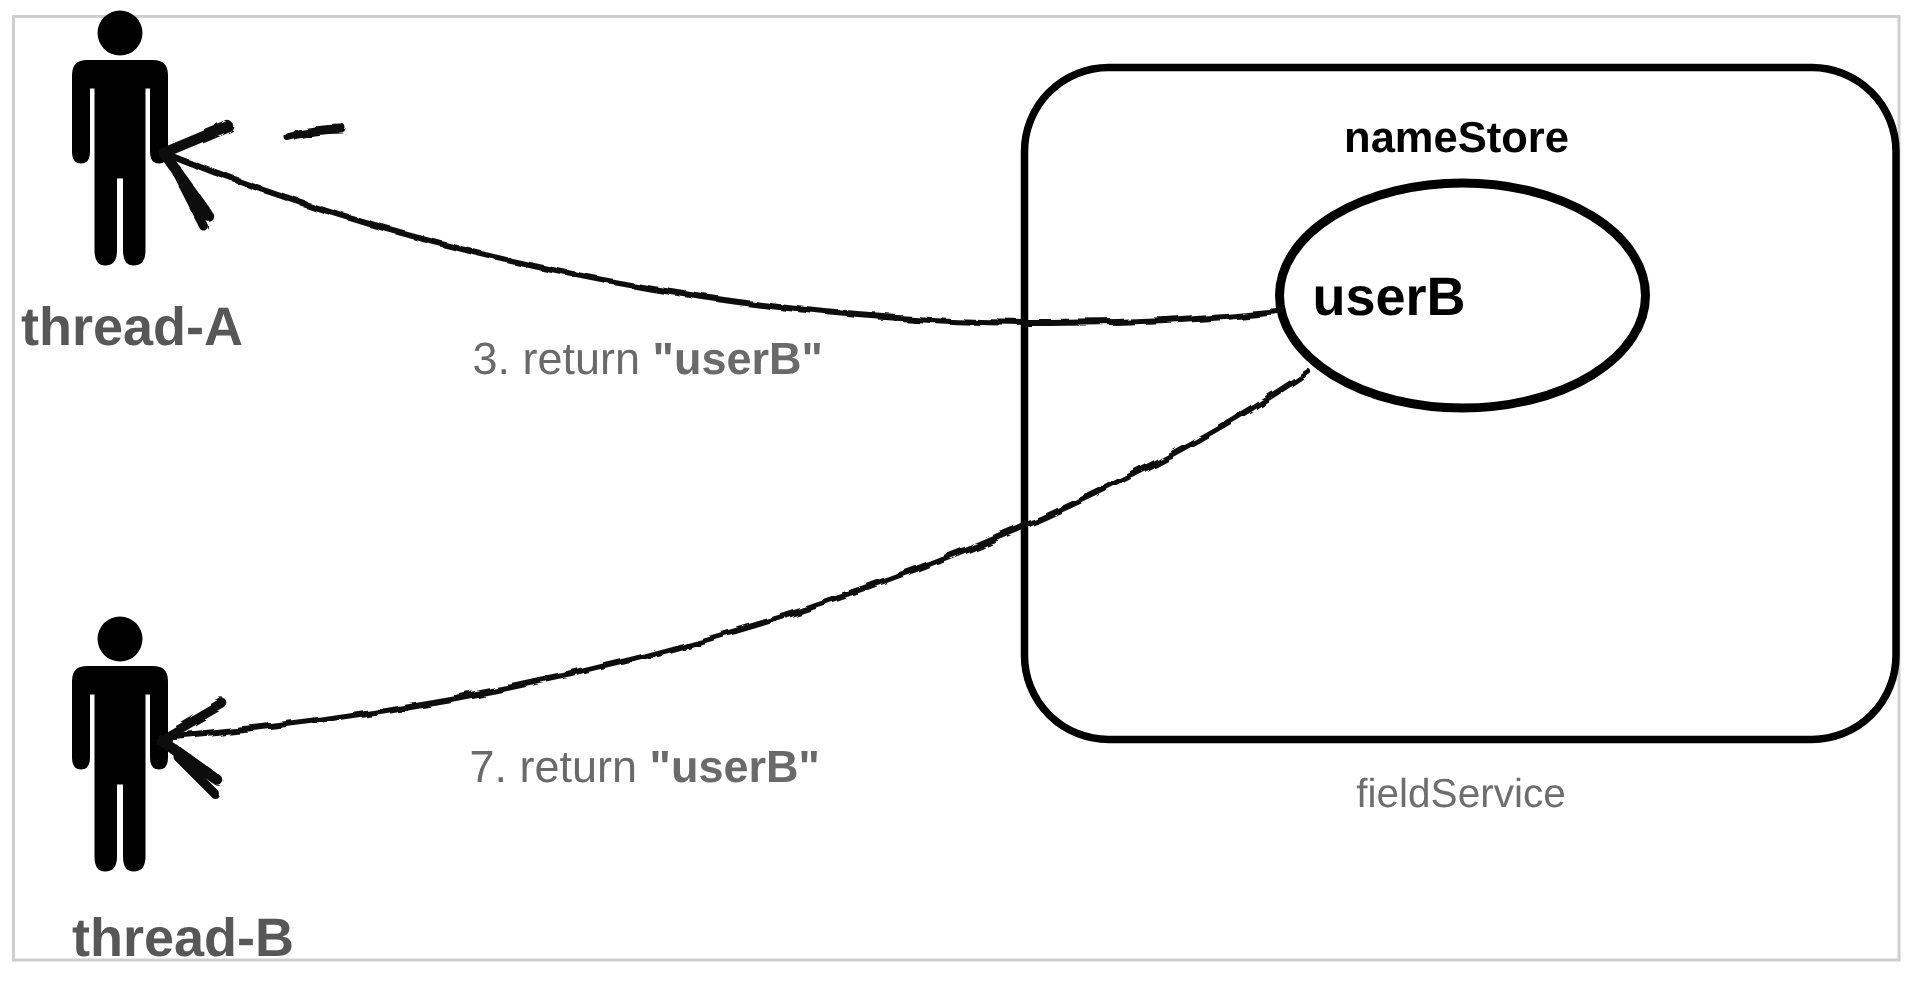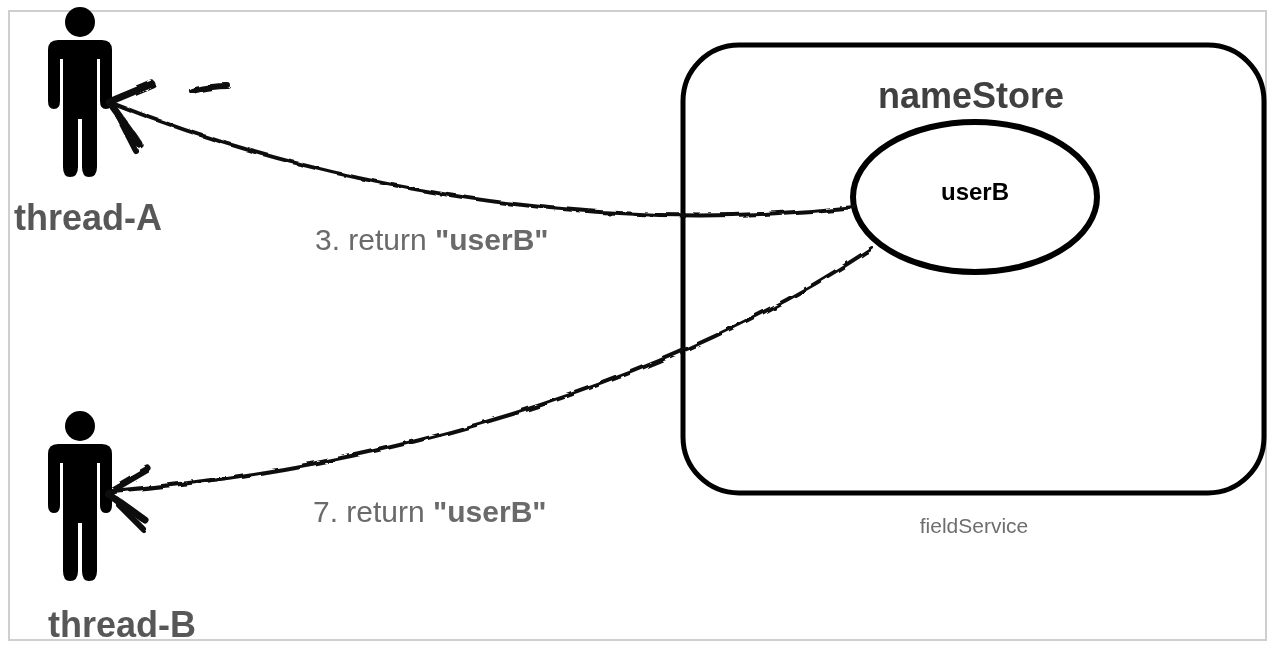--- a/index.html
+++ b/index.html
@@ -39,35 +39,34 @@
     color: #6a6a6a;
     white-space: nowrap;
     line-height: 1.05;
   }
   .actor-label {
     font-size: 36px;
     font-weight: bold;
     color: #575757;
   }
   .store-title {
-    font-size: 36px;
+    font-size: 29px;
     font-weight: bold;
     text-align: center;
-    color: #404040;
+    color: #000000;
   }
   .store-caption {
-    font-size: 21px;
+    font-size: 27px;
     font-weight: normal;
     text-align: center;
     color: #6e6e6e;
   }
   .node-label {
-    font-size: 24px;
+    font-size: 36px;
     font-weight: 600;
-    text-align: center;
     color: #000000;
   }
   .msg {
     font-size: 30px;
     font-weight: normal;
     color: #6a6a6a;
   }
   .msg b {
     font-weight: bold;
   }

